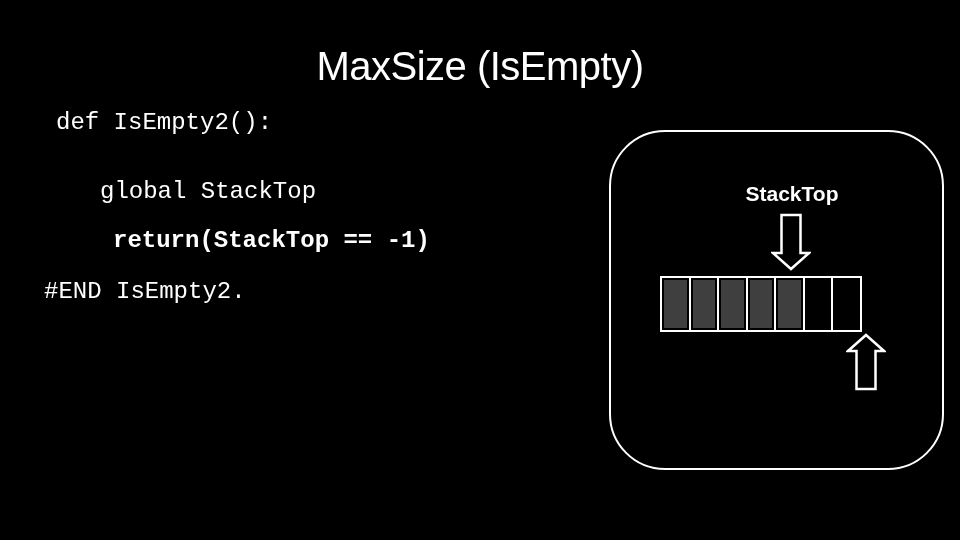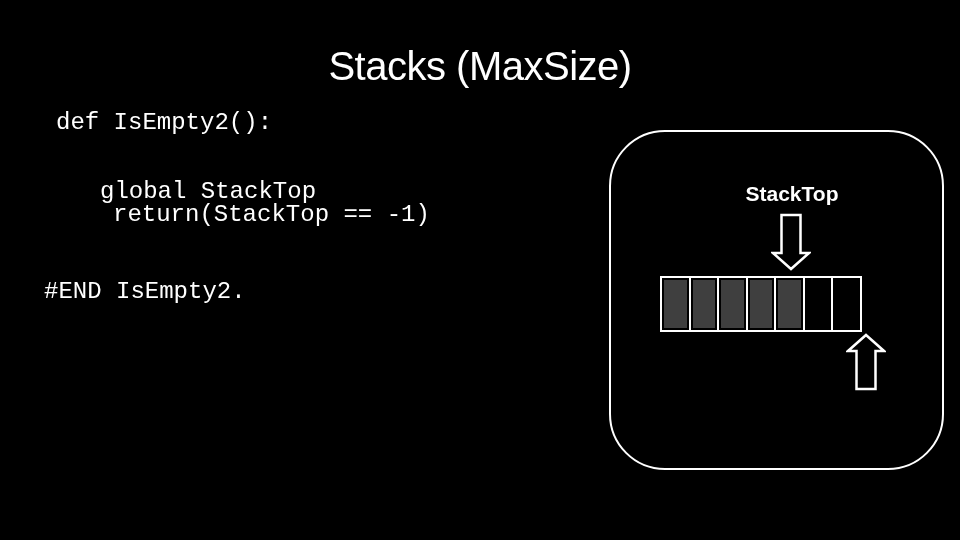--- a/index.html
+++ b/index.html
@@ -30,21 +30,21 @@
   .code-line {
     position: absolute;
     font-family: "Liberation Mono", "DejaVu Sans Mono", monospace;
     font-size: 24px;
     line-height: 30px;
     white-space: pre;
     color: #ffffff;
   }
   .code-line.l1 { left: 56px;  top: 108px; }
   .code-line.l2 { left: 100px; top: 177px; }
-  .code-line.l3 { left: 113px; top: 200px; }
+  .code-line.l3 { left: 113px; top: 226px; font-weight: bold; }
   .code-line.l4 { left: 44px;  top: 277px; }
 
   .panel {
     position: absolute;
     left: 609px; top: 130px;
     width: 335px; height: 340px;
     border: 2.5px solid #ffffff;
     border-radius: 56px;
     box-sizing: border-box;
   }
@@ -82,21 +82,21 @@
   }
   .cell:first-child { border-left: none; }
   .cell.filled { background-color: #3f3f3f; }
   .cell.empty  { background-color: transparent; }
 </style>
 </head>
 <body>
 
 <div class="slide">
 
-  <h1 class="title">Stacks (MaxSize)</h1>
+  <h1 class="title">MaxSize (IsEmpty)</h1>
 
   <div>
     <div class="code-line l1">def IsEmpty2():</div>
     <div class="code-line l2">global StackTop</div>
     <div class="code-line l3">return(StackTop == -1)</div>
     <div class="code-line l4">#END IsEmpty2.</div>
   </div>
 
   <div class="panel">
 

